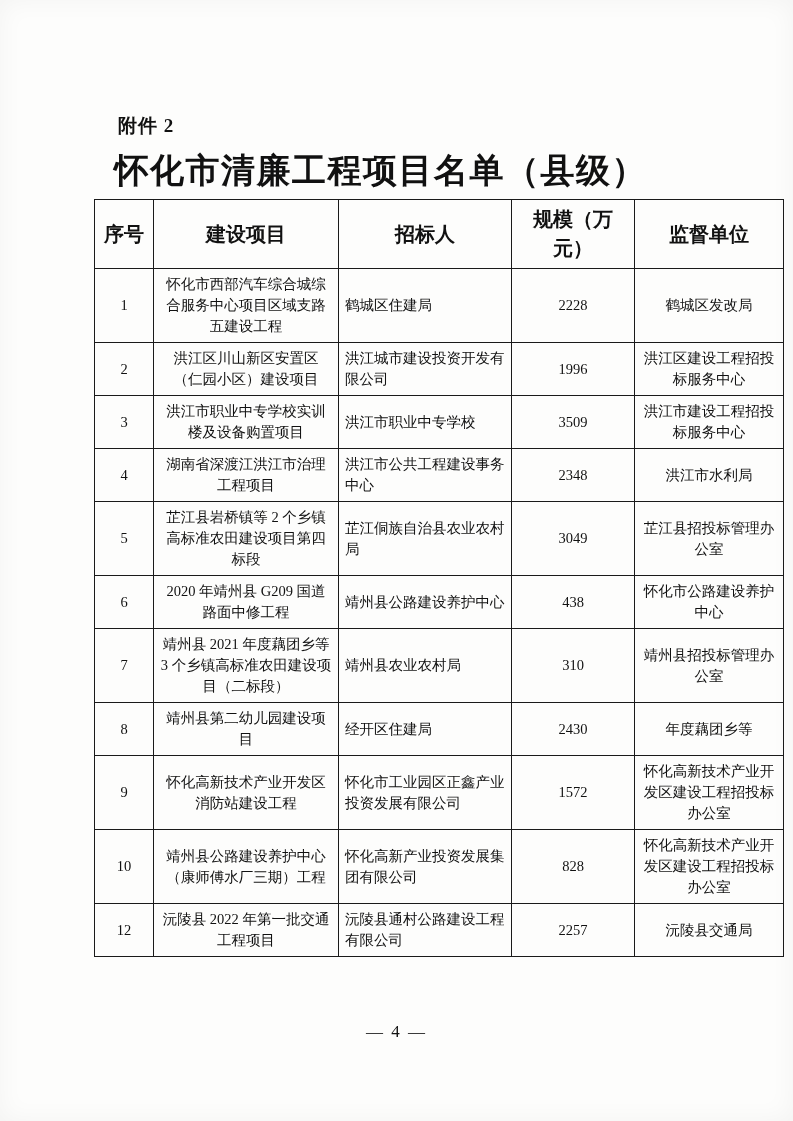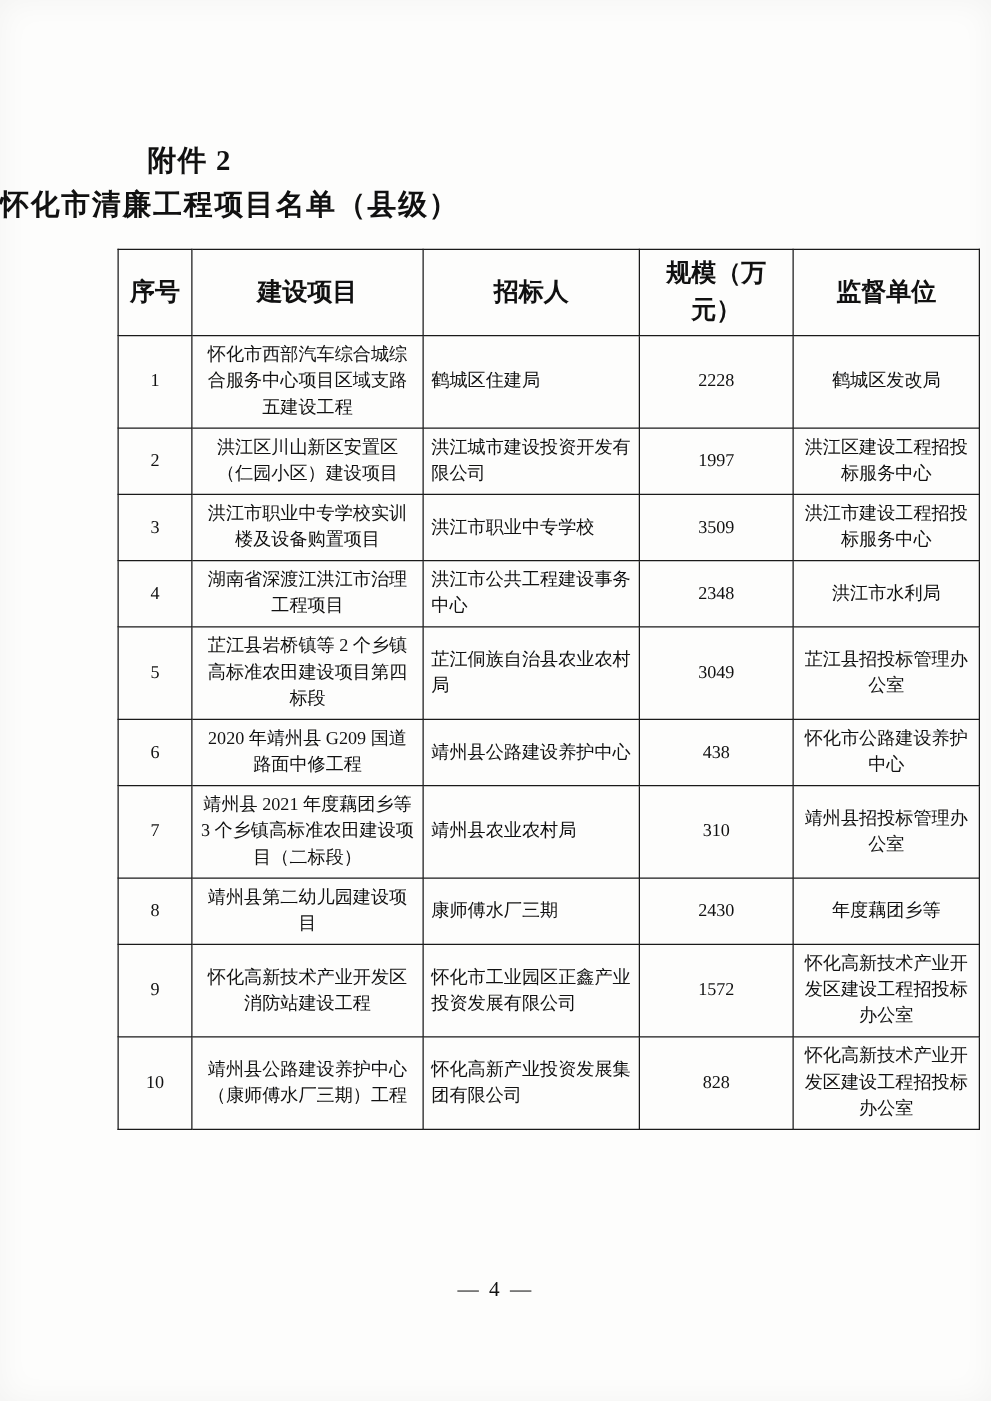--- a/index.html
+++ b/index.html
@@ -27,32 +27,32 @@
     content: "";
     position: absolute;
     left: 0; top: 0; right: 0; bottom: 0;
     box-shadow: inset 0 0 26px rgba(0,0,0,0.045);
     pointer-events: none;
   }
   .attachment-label {
     position: absolute;
     left: 118px;
     top: 113px;
-    font-size: 23px;
+    font-size: 19px;
     font-weight: bold;
     letter-spacing: 1px;
     font-family: "Liberation Serif", "DejaVu Serif", serif;
   }
   .doc-title {
     position: absolute;
     left: 0;
     top: 148px;
     width: 647px;
-    text-align: left;
-    font-size: 23px;
+    text-align: right;
+    font-size: 34px;
     font-weight: bold;
     letter-spacing: 1.5px;
     font-family: "Liberation Serif", "DejaVu Serif", serif;
   }
   .table-wrap {
     position: absolute;
     left: 94px;
     top: 199px;
     width: 624px;
   }
@@ -137,21 +137,21 @@
           <td class="c-idx">1</td>
           <td class="c-name">怀化市西部汽车综合城综合服务中心项目区域支路五建设工程</td>
           <td class="c-bidder">鹤城区住建局</td>
           <td class="c-scale">2228</td>
           <td class="c-sup">鹤城区发改局</td>
         </tr>
         <tr>
           <td class="c-idx">2</td>
           <td class="c-name">洪江区川山新区安置区（仁园小区）建设项目</td>
           <td class="c-bidder">洪江城市建设投资开发有限公司</td>
-          <td class="c-scale">1997</td>
+          <td class="c-scale">1996</td>
           <td class="c-sup">洪江区建设工程招投标服务中心</td>
         </tr>
         <tr>
           <td class="c-idx">3</td>
           <td class="c-name">洪江市职业中专学校实训楼及设备购置项目</td>
           <td class="c-bidder">洪江市职业中专学校</td>
           <td class="c-scale">3509</td>
           <td class="c-sup">洪江市建设工程招投标服务中心</td>
         </tr>
         <tr>
@@ -178,37 +178,44 @@
         <tr>
           <td class="c-idx">7</td>
           <td class="c-name">靖州县 2021 年度藕团乡等 3 个乡镇高标准农田建设项目（二标段）</td>
           <td class="c-bidder">靖州县农业农村局</td>
           <td class="c-scale">310</td>
           <td class="c-sup">靖州县招投标管理办公室</td>
         </tr>
         <tr>
           <td class="c-idx">8</td>
           <td class="c-name">靖州县第二幼儿园建设项目</td>
-          <td class="c-bidder">康师傅水厂三期</td>
+          <td class="c-bidder">经开区住建局</td>
           <td class="c-scale">2430</td>
           <td class="c-sup">年度藕团乡等</td>
         </tr>
         <tr>
           <td class="c-idx">9</td>
           <td class="c-name">怀化高新技术产业开发区消防站建设工程</td>
           <td class="c-bidder">怀化市工业园区正鑫产业投资发展有限公司</td>
           <td class="c-scale">1572</td>
           <td class="c-sup">怀化高新技术产业开发区建设工程招投标办公室</td>
         </tr>
         <tr>
           <td class="c-idx">10</td>
           <td class="c-name">靖州县公路建设养护中心（康师傅水厂三期）工程</td>
           <td class="c-bidder">怀化高新产业投资发展集团有限公司</td>
           <td class="c-scale">828</td>
           <td class="c-sup">怀化高新技术产业开发区建设工程招投标办公室</td>
         </tr>
+        <tr>
+          <td class="c-idx">12</td>
+          <td class="c-name">沅陵县 2022 年第一批交通工程项目</td>
+          <td class="c-bidder">沅陵县通村公路建设工程有限公司</td>
+          <td class="c-scale">2257</td>
+          <td class="c-sup">沅陵县交通局</td>
+        </tr>
       </tbody>
     </table>
   </div>
 
   <div class="page-number">— 4 —</div>
 
 </div>
 
 </body></html>

